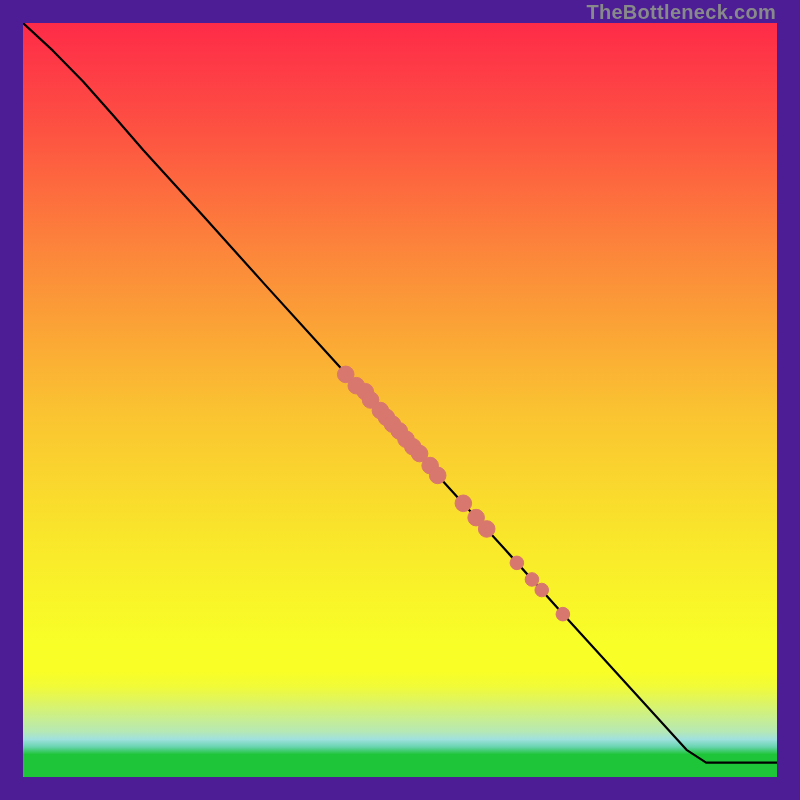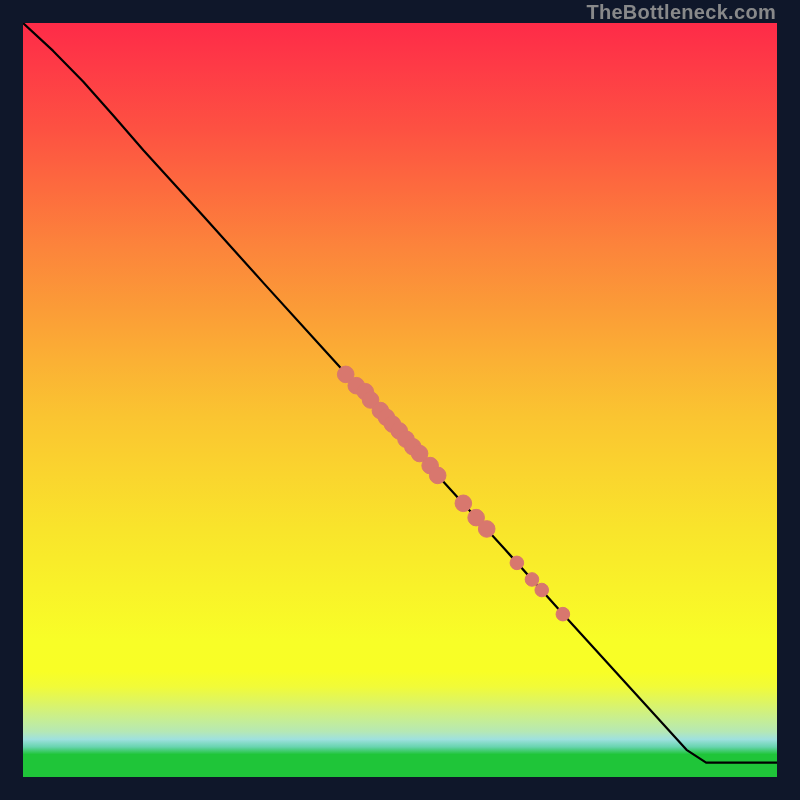--- a/index.html
+++ b/index.html
@@ -1,21 +1,21 @@
 <!DOCTYPE html>
 <html><head>
 <meta charset="utf-8">
 <style>
   * { margin: 0; padding: 0; box-sizing: border-box; }
   html, body { width: 800px; height: 800px; background: #000; overflow: hidden; }
   .stage {
     position: relative;
     width: 800px;
     height: 800px;
-    background: #0f172a;
+    background: #4c1d95;
   }
   .plot {
     position: absolute;
     left: 23px;
     top: 23px;
     width: 754px;
     height: 754px;
     background: linear-gradient(
       to bottom,
       #fe2b48 0%,

